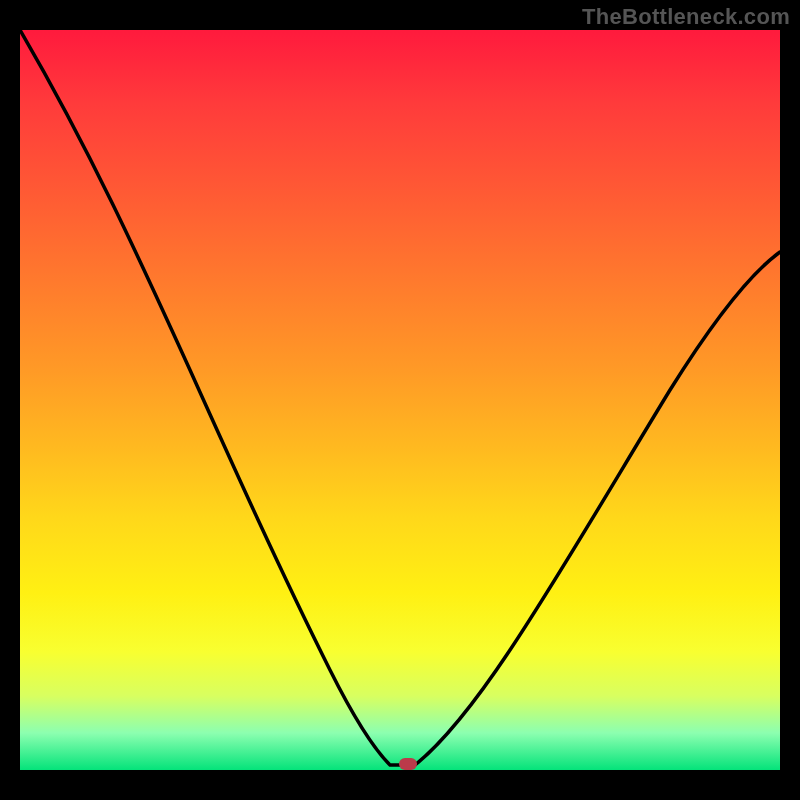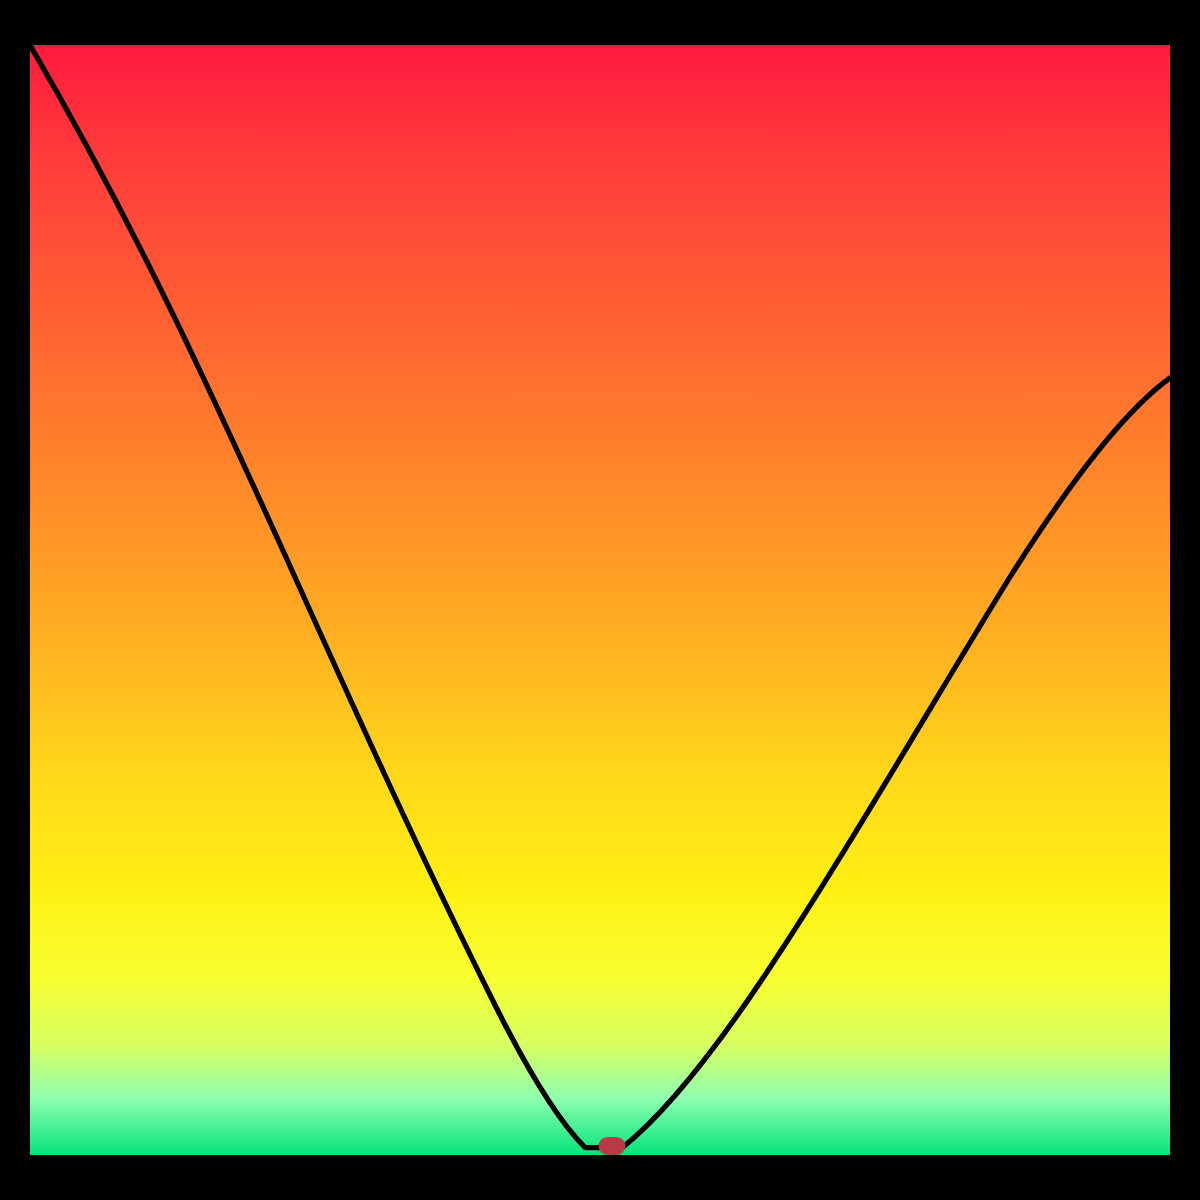--- a/index.html
+++ b/index.html
@@ -67,20 +67,21 @@
     left: 51%;
     top: 99.2%;
     z-index: 3;
   }
 </style>
 </head>
 <body>
 
 <div class="frame">
 
+  <div class="watermark">TheBottleneck.com</div>
 
   <div class="plot-area">
 
     <svg class="curve" viewBox="0 0 760 740" preserveAspectRatio="none">
       <path d="M 0 0
                C 70 120, 120 230, 170 340
                C 215 440, 260 540, 310 640
                C 335 690, 355 720, 370 735
                L 395 735
                C 420 715, 450 680, 490 620

